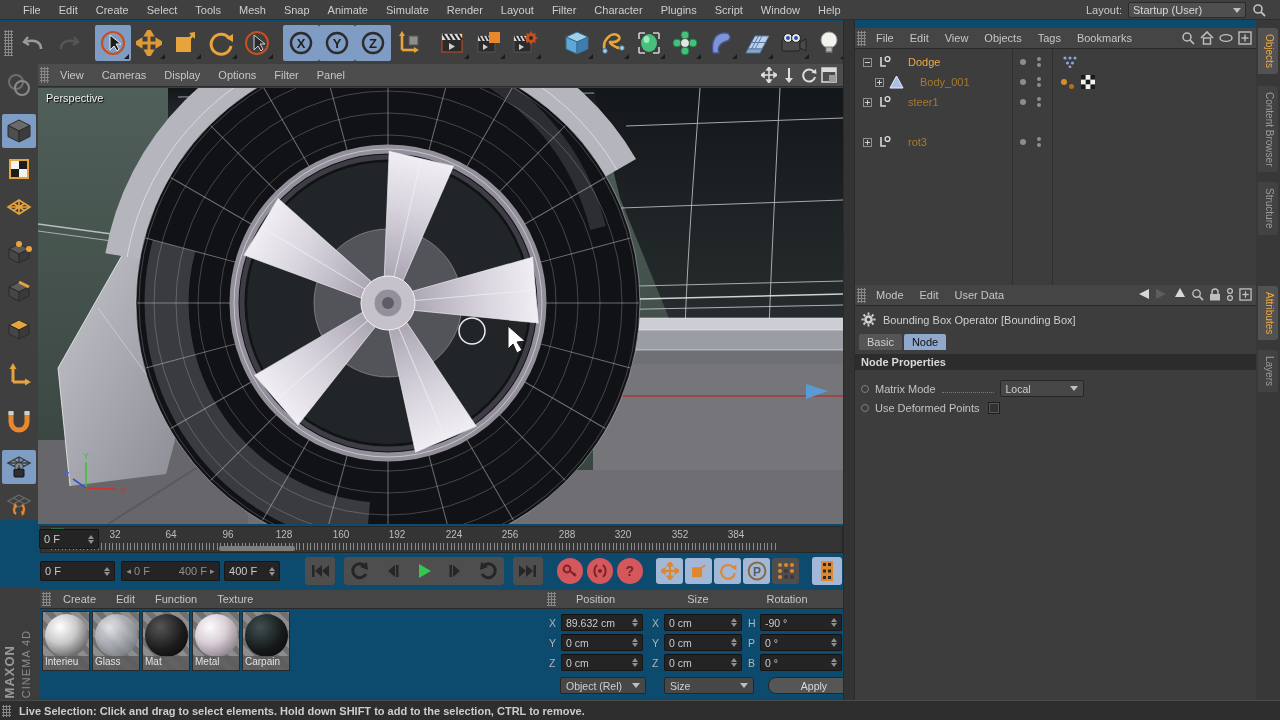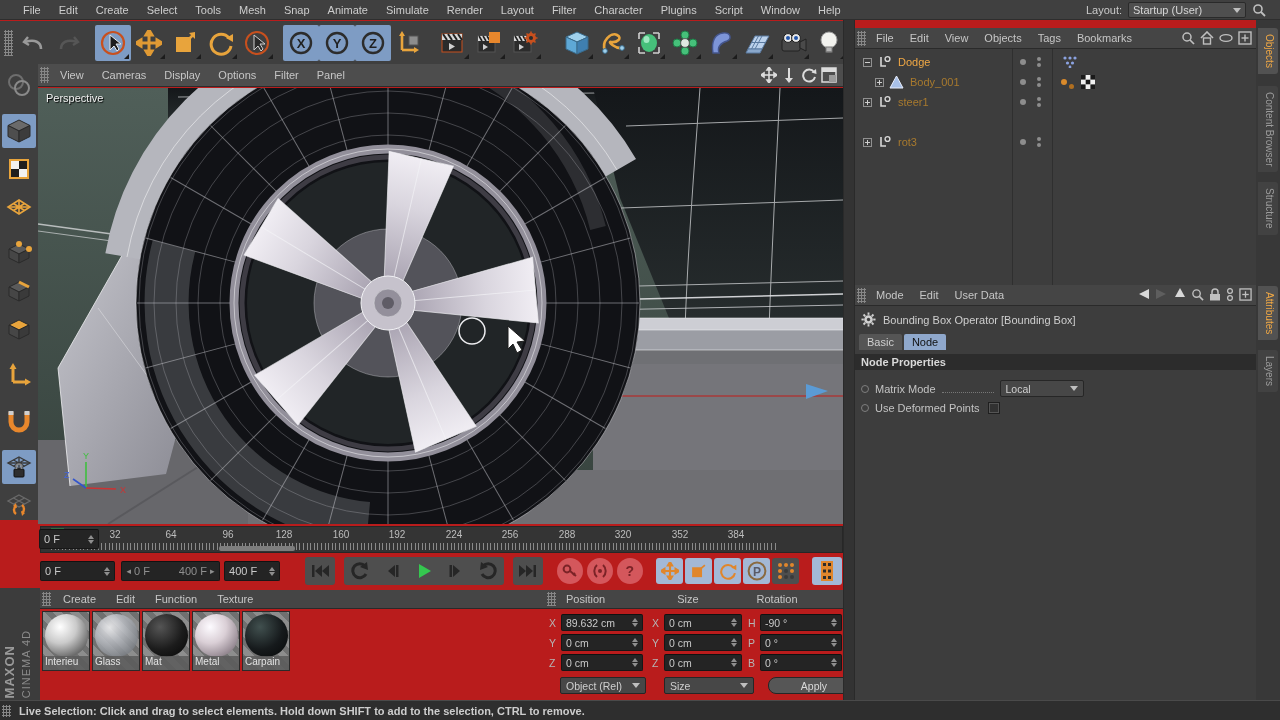--- a/index.html
+++ b/index.html
@@ -1,20 +1,20 @@
 <!DOCTYPE html>
 <html><head>
 <meta charset="utf-8">
 <style>
   * { margin:0; padding:0; box-sizing:border-box; }
   html,body { width:1280px; height:720px; overflow:hidden; }
   body { font-family:"Liberation Sans", sans-serif; font-size:11px; color:#c9c9c9;
          background:#3b3b3b; cursor:default; -webkit-user-select:none; user-select:none; }
   .abs { position:absolute; }
-  .app { position:relative; width:1280px; height:720px; background:#b91c1c; }
+  .app { position:relative; width:1280px; height:720px; background:#0c4a6e; }
 
   
   .menubar { left:0; top:0; width:1280px; height:20px; background:#404040;
              border-bottom:1px solid #2e2e2e; display:flex; align-items:center; padding-left:14px; }
   .menubar .mi { padding:0 9px; color:#cdcdcd; line-height:20px; }
   .layoutbox { right:14px; top:1px; height:18px; display:flex; align-items:center; gap:6px; }
   .layout-dd { width:118px; height:16px; background:#4f4f4f; border:1px solid #2a2a2a;
                border-radius:2px; color:#d6d6d6; padding:0 4px; display:flex; align-items:center; justify-content:space-between; }
   .ddcaret { width:0; height:0; border-left:4px solid transparent; border-right:4px solid transparent; border-top:5px solid #bfbfbf; }
 
@@ -105,21 +105,21 @@
   .om-header { left:855px; top:28px; width:401px; height:21px; background:#454545; border-bottom:1px solid #2a2a2a;
                display:flex; align-items:center; }
   .om-header .mi { padding:0 8px; color:#c6c6c6; }
   .om-icons { position:absolute; right:4px; top:3px; display:flex; gap:5px; }
   .om-body { left:855px; top:49px; width:401px; height:236px; background:#3d3d3d; }
   .trow { position:absolute; left:0; height:20px; width:100%; display:flex; align-items:center; }
   .trow .expander { width:9px; height:9px; border:1px solid #909090; background:#3d3d3d; margin-left:8px;
                     position:relative; flex:none; }
   .trow .expander::before { content:""; position:absolute; left:1px; top:3px; width:5px; height:1px; background:#cfcfcf; }
   .trow .expander.plus::after { content:""; position:absolute; left:3px; top:1px; width:1px; height:5px; background:#cfcfcf; }
-  .tlabel { margin-left:6px; font-size:11px; }
+  .tlabel { margin-left:16px; font-size:11px; }
   .tlabel.hot { color:#f0a845; }
   .tlabel.warm { color:#a87a2e; }
   .omcol { position:absolute; left:157px; top:0; height:100%; border-left:1px solid #2f2f2f; }
   .omcol2 { position:absolute; left:197px; top:0; height:100%; border-left:1px solid #2f2f2f; }
   .vdot { width:6px; height:6px; border-radius:50%; background:#8d8d8d; }
   .vdots2 { display:flex; flex-direction:column; gap:2px; }
   .vdots2 i { width:4px; height:4px; border-radius:50%; background:#8d8d8d; display:block; }
 
   .am-header { left:855px; top:285px; width:401px; height:21px; background:#454545; border-bottom:1px solid #2a2a2a;
                display:flex; align-items:center; }
@@ -858,21 +858,21 @@
       <div class="mname">Metal</div>
     </div>
     <div class="swatch">
       <div class="ball" style="background:radial-gradient(circle at 35% 30%, #41504f, #161a1c 55%, #060808)"></div>
       <div class="mname">Carpain</div>
     </div>
   </div>
 
   <div class="abs coord-header">
     <div class="grip" style="height:14px"></div>
-    <span class="hd" style="margin-left:8px">Position</span>
+    <span class="hd" style="margin-left:18px">Position</span>
     <span class="hd" style="margin-left:72px">Size</span>
     <span class="hd" style="margin-left:58px">Rotation</span>
   </div>
 
   <div class="crow" style="left:549px; top:614px">
     <span class="clabel">X</span>
     <div class="field cfield">
         <span>89.632 cm</span>
         <span class="spin">
           <i class="up"></i>

